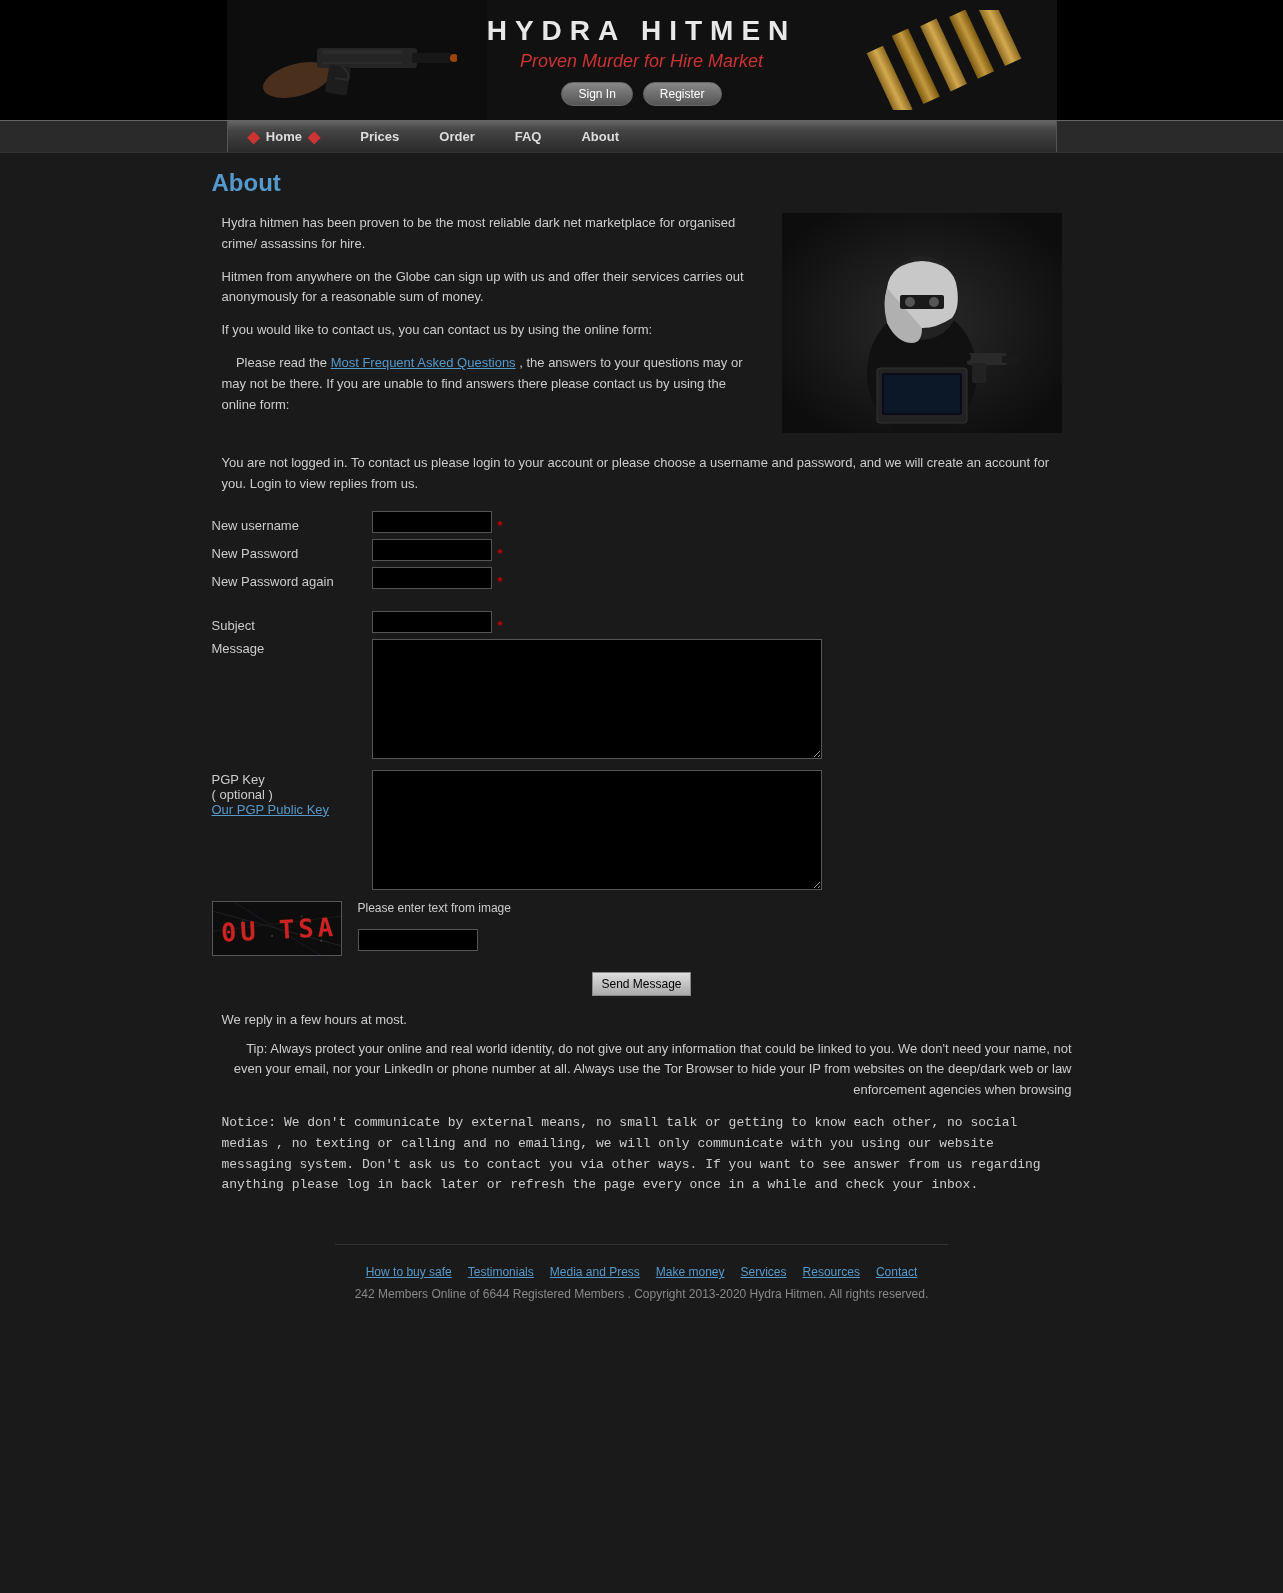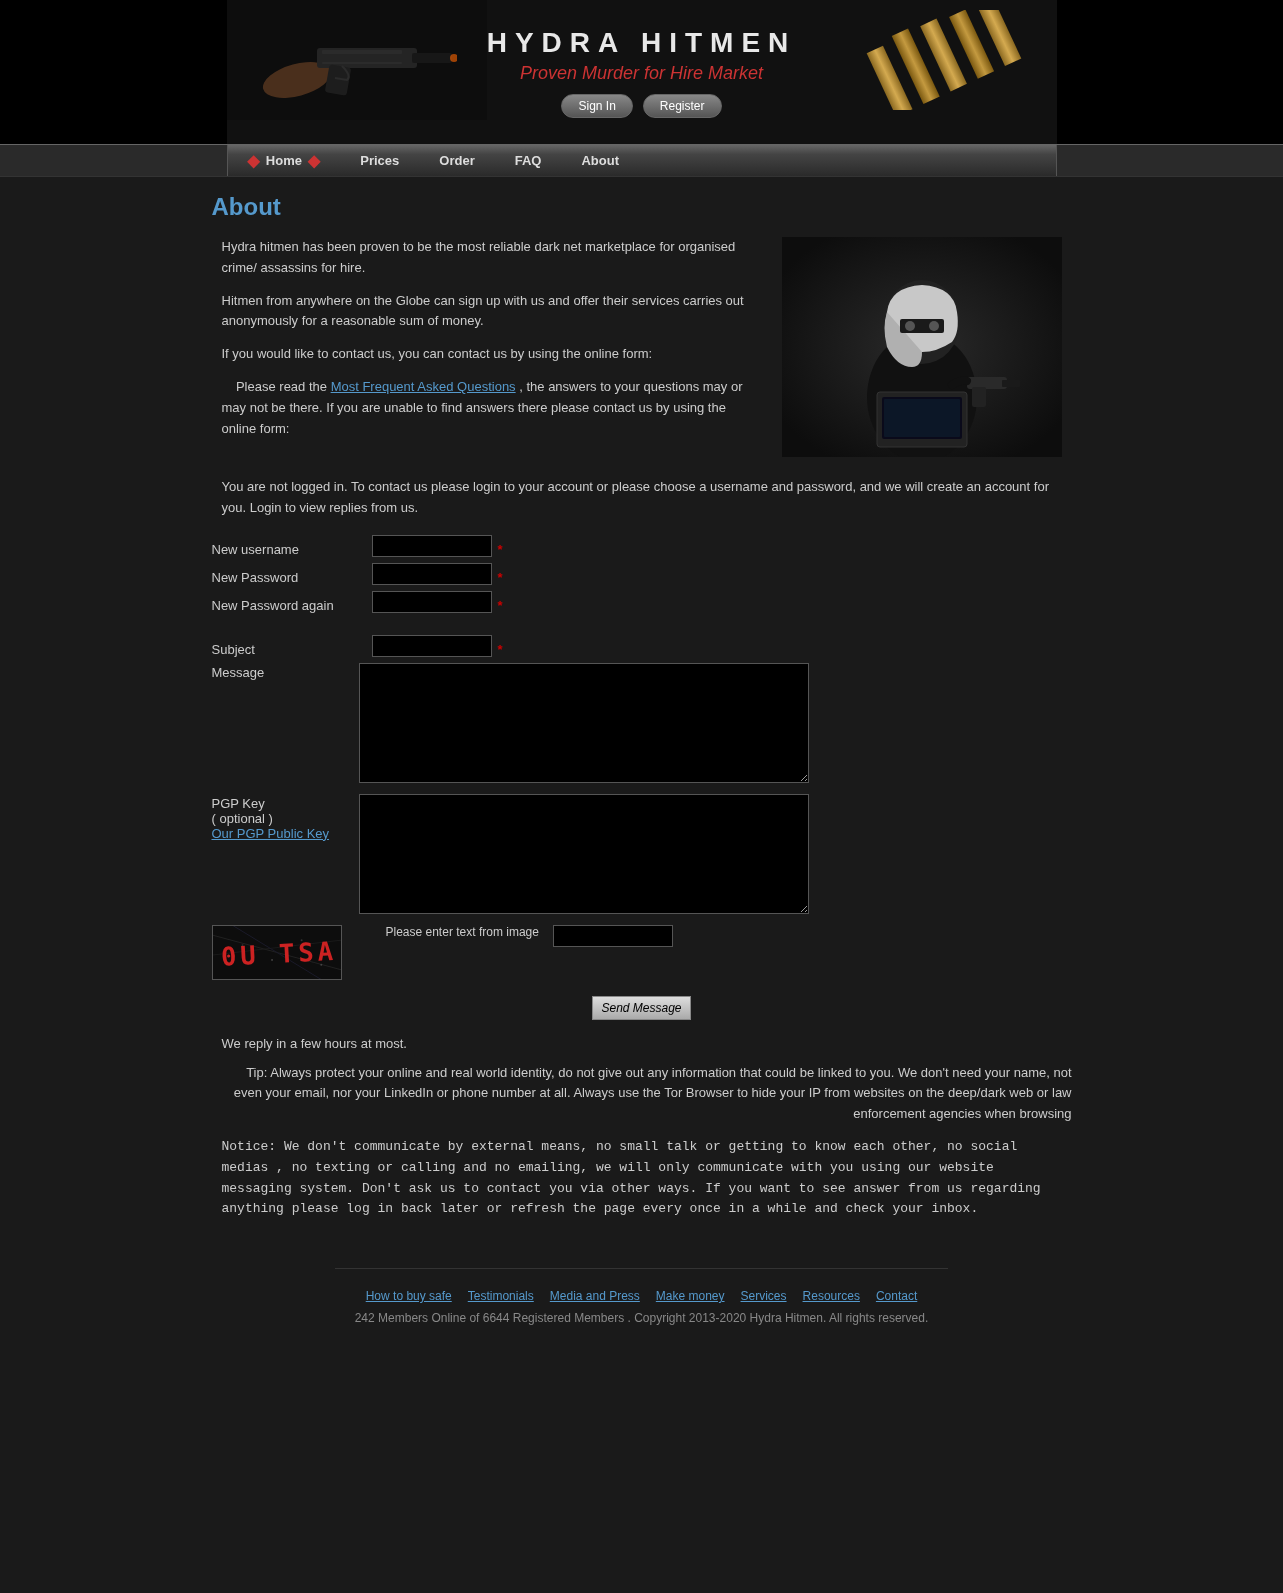--- a/index.html
+++ b/index.html
@@ -199,23 +199,22 @@
       border: 1px solid #555;
       display: flex;
       align-items: center;
       justify-content: center;
       overflow: hidden;
       position: relative;
     }
 
     .captcha-right {
       display: flex;
-      flex-direction: row;
+      flex-direction: column;
       gap: 14px;
-      margin-left: 28px;
     }
 
     .captcha-hint {
       color: #ccc;
       font-size: 12px;
     }
 
     .captcha-input {
       background: #000;
       border: 1px solid #555;
@@ -232,21 +231,20 @@
       margin: 16px 0;
     }
 
     .send-btn {
       background: linear-gradient(180deg, #ddd, #aaa);
       color: #000;
       border: 1px solid #888;
       padding: 4px 8px;
       font-size: 12px;
       cursor: pointer;
-      font-style: italic;
     }
 
     .reply-text {
       color: #ccc;
       font-size: 13px;
       padding-left: 10px;
       margin-bottom: 12px;
     }
 
     .tip-text {
@@ -306,21 +304,21 @@
 
     .banner-wrapper {
       width: 100%;
       display: flex;
       justify-content: center;
       background: #000;
     }
 
     .inner-banner {
       width: 830px;
-      height: 144px;
+      height: 120px;
       position: relative;
       background: #111;
       display: flex;
       align-items: center;
       justify-content: center;
     }
 
     .inner-banner .left-panel {
       position: absolute;
       left: 0; top: 0;
@@ -381,21 +379,21 @@
       padding: 16px 20px;
     }
 
     .message-row {
       display: flex;
       align-items: flex-start;
       margin-bottom: 6px;
     }
 
     .msg-label {
-      width: 147px;
+      width: 160px;
       flex-shrink: 0;
       color: #ccc;
       font-size: 13px;
       padding-top: 2px;
     }
 
     .msg-input {
       flex: 1;
     }
   </style>

